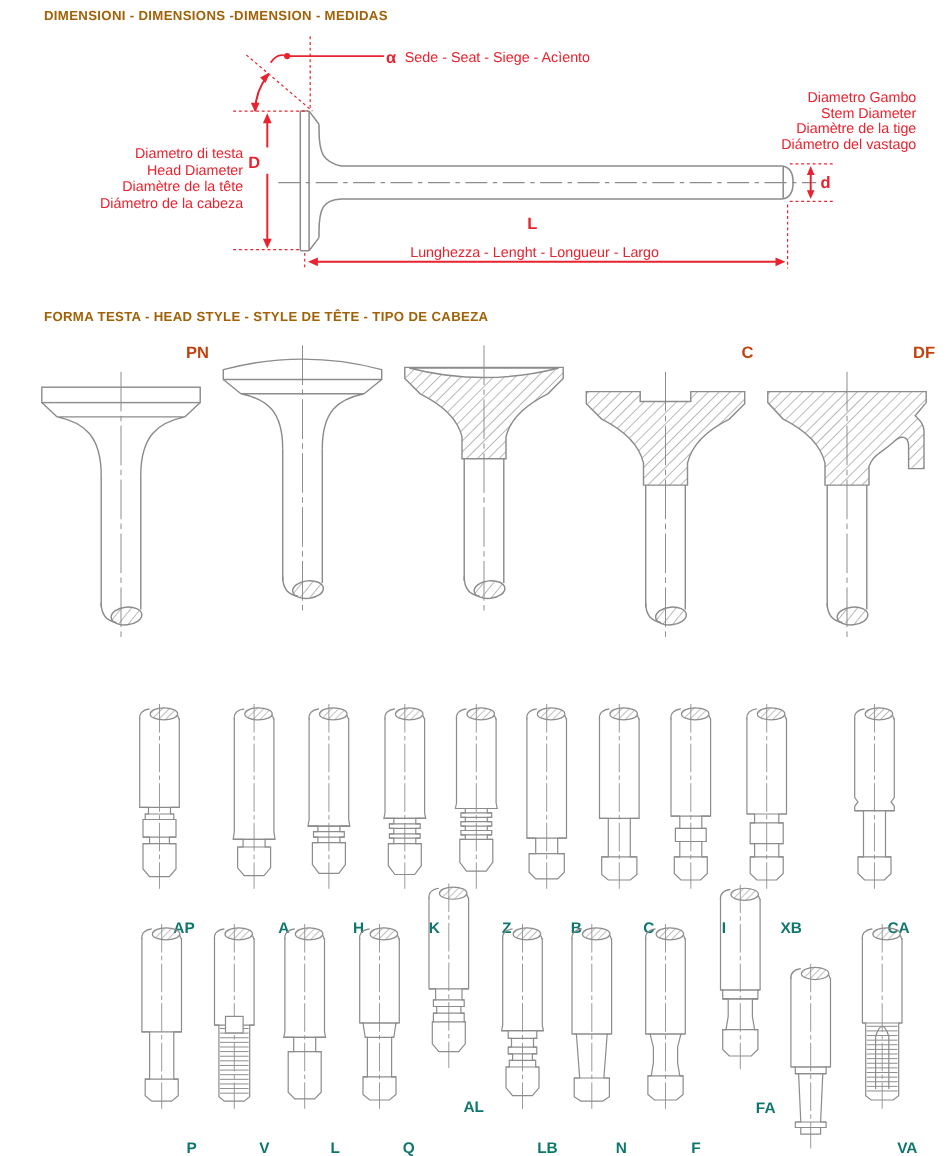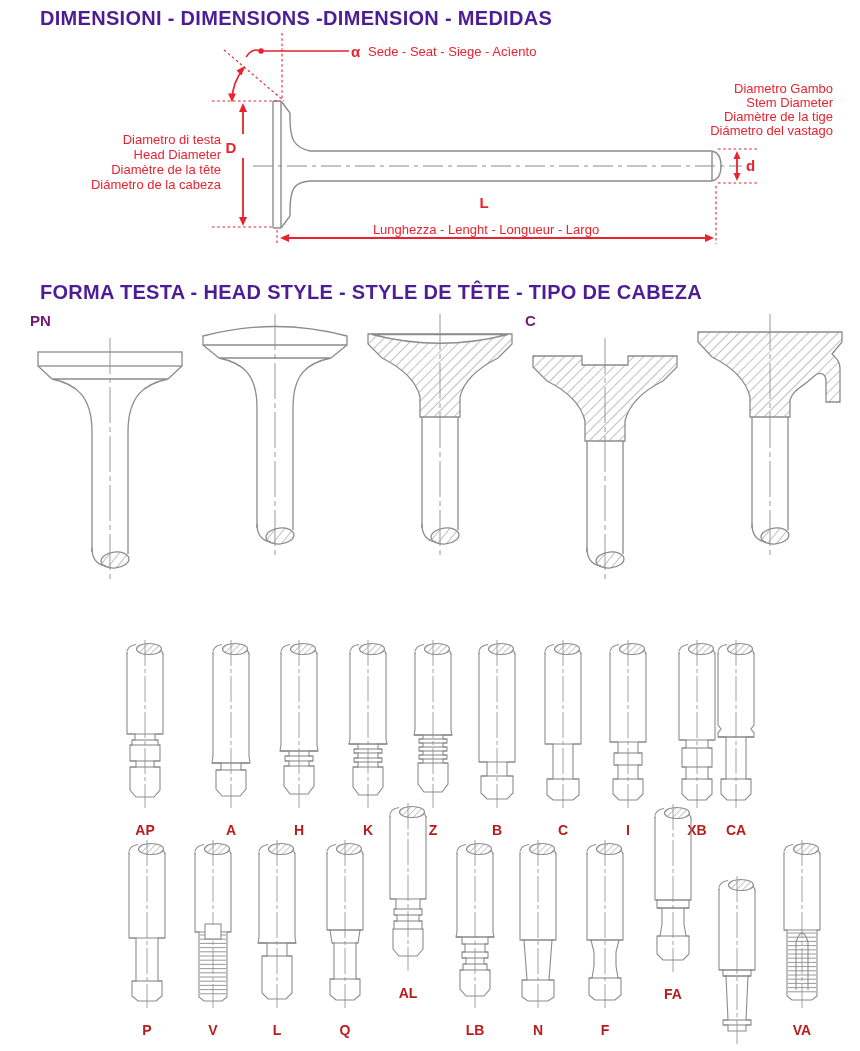--- a/index.html
+++ b/index.html
@@ -1,26 +1,26 @@
 <!DOCTYPE html>
 <html><head>
 <meta charset="utf-8">
 <style>
   html,body{margin:0;padding:0;background:#ffffff;}
   .page{position:relative;width:860px;height:1051px;background:#fff;overflow:hidden;
         font-family:"Liberation Sans", sans-serif;}
-  .sec-title{position:absolute;left:40px;margin:0;color:#4c1d95;font-size:20px;
+  .sec-title{position:absolute;left:40px;margin:0;color:#a16207;font-size:12px;
              font-weight:bold;letter-spacing:.3px;white-space:nowrap;}
   #title-dims{top:7px;}
   #title-heads{top:281px;}
   #title-grooves{top:603px;}
   .headfig{position:absolute;width:160px;top:312px;}
-  .headfig .lbl{text-align:left;color:#701a75;font-weight:bold;font-size:15px;height:24px;}
+  .headfig .lbl{text-align:right;color:#c2410c;font-weight:bold;font-size:15px;height:24px;}
   .stemfig{position:absolute;width:64px;}
-  .stemfig .lbl{text-align:center;color:#b91c1c;font-weight:bold;font-size:14px;margin-top:8px;}
+  .stemfig .lbl{text-align:right;color:#0f766e;font-weight:bold;font-size:14px;margin-top:20px;}
   svg text{font-family:"Liberation Sans", sans-serif;}
   .rtxt{fill:#e8232f;font-size:13px;}
   .rsym{fill:#e8232f;font-size:15px;font-weight:bold;}
 </style>
 </head>
 <body>
 
 <div class="page">
 
   <h1 class="sec-title" id="title-dims">DIMENSIONI - DIMENSIONS -DIMENSION - MEDIDAS</h1>
@@ -145,21 +145,21 @@
           </defs>
     <g stroke="#8c8c8c" stroke-width="1.3">
             <path d="M8 20 L57 20 L57 29 L103 29 L103 20 L152 20 L152 31 L138 45 C118 55 104 68 100 85 L100 105 L60 105 L60 85 C56 68 42 55 22 45 L8 31 Z" fill="url(#hp3)"></path>
             <line x1="62" y1="105" x2="62" y2="216"></line>
     <line x1="98" y1="105" x2="98" y2="218"></line>
     <path d="M62 212 Q62 228 76 230" fill="none"></path>
     <ellipse cx="85" cy="224" rx="14" ry="8" fill="url(#hp3)" stroke="#8c8c8c" transform="rotate(-6 85 224)"></ellipse>
     <line x1="80" y1="2" x2="80" y2="246" stroke-width="0.9" stroke-dasharray="36 4 5 4"></line>
           </g>
   </svg></div>
-      <div class="headfig" style="left: 690px;">
+      <div class="headfig" style="left: 690px;"><div class="lbl">DF</div>
   <svg width="160" height="250" viewBox="0 0 160 250">
     <defs>
             <pattern id="hp4" width="7" height="7" patternUnits="userSpaceOnUse" patternTransform="rotate(45)">
       <line x1="0" y1="0" x2="0" y2="7" stroke="#8c8c8c" stroke-width="1.1"></line>
             </pattern>
           </defs>
     <g stroke="#8c8c8c" stroke-width="1.3">
             <path d="M8 20 L152 20 L152 30 L142 42 C147 47 150 50 150 56 L150 90 L136 90 L136 70 C136 60 129 59 122 66 C111 76 103 78 100 88 L100 105 L60 105 L60 85 C56 68 42 55 22 45 L8 30 Z" fill="url(#hp4)"></path>
             <line x1="62" y1="105" x2="62" y2="216"></line>
     <line x1="98" y1="105" x2="98" y2="218"></line>
@@ -322,21 +322,21 @@
       <line x1="32" y1="0" x2="32" y2="168" stroke-width="0.8" stroke-dasharray="26 3 4 3"></line>
       <path d="M14 13 L14 100 L21 100 L21 108 L17 108 L17 127 L21 127 L21 139 L17 139 L17 154 L23 160 L41 160 L41 160 L47 154 L47 139 L43 139 L43 127 L47 127 L47 108 L43 108 L43 100 L50 100 L50 13"></path>
             <line x1="14" y1="100" x2="50" y2="100"></line>
             <line x1="17" y1="108" x2="47" y2="108"></line>
             <line x1="17" y1="127" x2="47" y2="127"></line>
             <line x1="17" y1="139" x2="47" y2="139"></line>
       <path d="M14 14 Q13 6 23 4.5 M50 14 L48.5 10.5"></path>
       <ellipse cx="36" cy="9" rx="12.5" ry="5.5" fill="url(#hs1_8)"></ellipse>
     </g>
         </svg><div class="lbl">XB</div></div>
-      <div class="stemfig" style="left: 704px; top: 640px; position: absolute;"><svg width="64" height="170" viewBox="0 0 64 170">
+      <div class="stemfig" style="left: 763px; top: 640px; position: absolute;"><svg width="64" height="170" viewBox="0 0 64 170">
     <defs>
             <pattern id="hs1_9" width="4.5" height="4.5" patternUnits="userSpaceOnUse" patternTransform="rotate(45)">
       <line x1="0" y1="0" x2="0" y2="4.5" stroke="#8c8c8c" stroke-width="1"></line>
             </pattern>
           </defs>
     <g stroke="#8c8c8c" stroke-width="1.1" fill="none">
       <line x1="32" y1="0" x2="32" y2="168" stroke-width="0.8" stroke-dasharray="26 3 4 3"></line>
       <path d="M14 13 L14 85 L17 89 L14 93 L14 97 L22 97 L22 139 L17 139 L17 154 L23 160 L41 160 L41 160 L47 154 L47 139 L42 139 L42 97 L50 97 L50 93 L47 89 L50 85 L50 13"></path>
             <line x1="14" y1="97" x2="50" y2="97"></line>
             <line x1="17" y1="139" x2="47" y2="139"></line>

